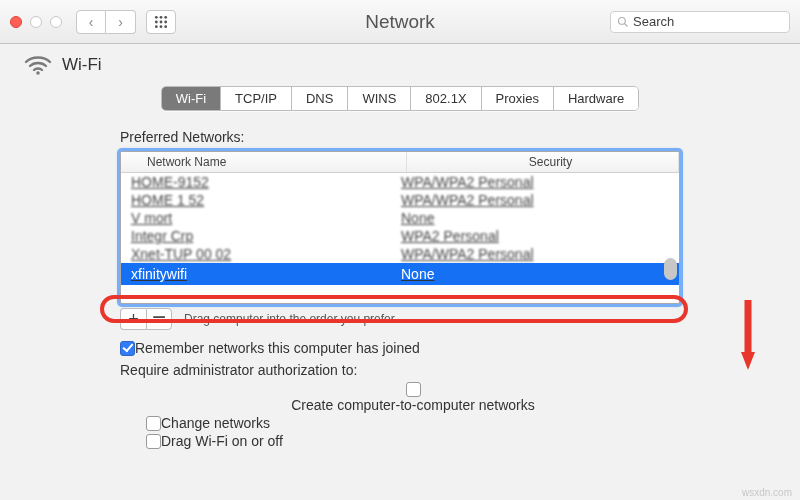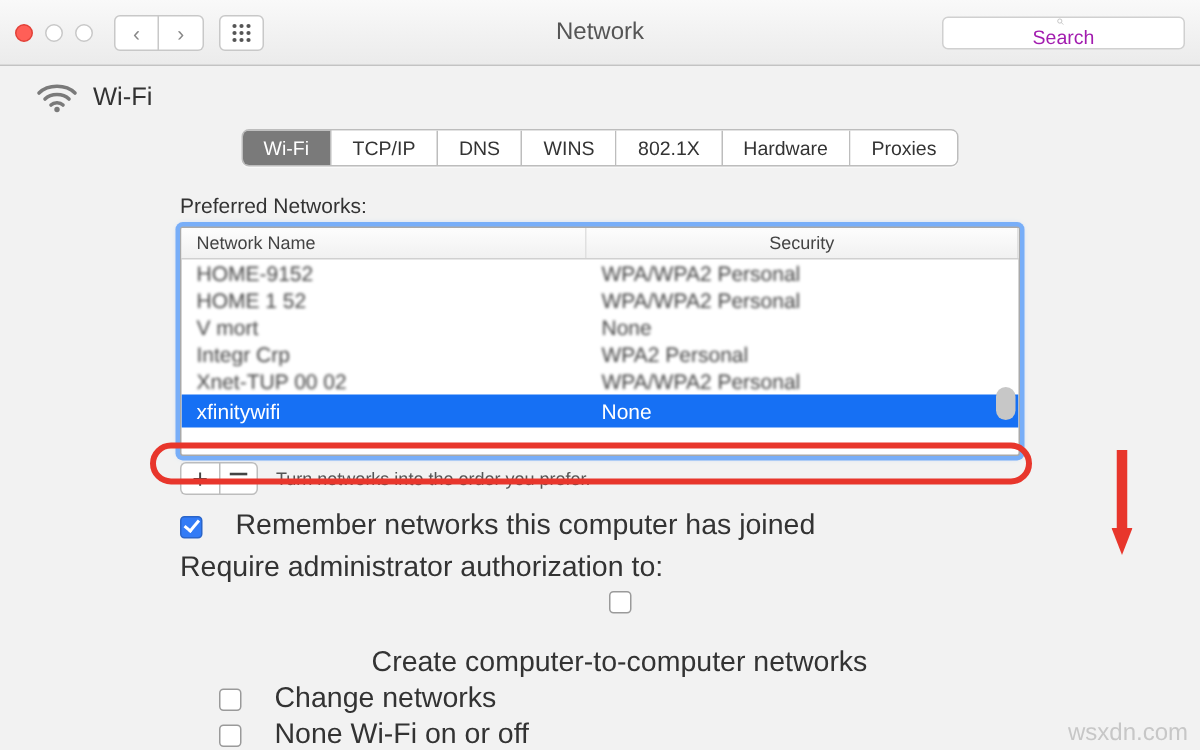--- a/index.html
+++ b/index.html
@@ -31,27 +31,27 @@
   .dot.green { background:#fff; border:1px solid #c8c8c8; }
   .navbtn {
     width:30px; height:24px; background:#fff; border:1px solid #c8c8c8;
     border-radius:4px 0 0 4px; display:flex; align-items:center; justify-content:center;
     font-size:14px; color:#888;
   }
   .navbtn.right { border-radius:0 4px 4px 0; border-left:0; }
   .navbtn.apps { border-radius:4px; margin-left:10px; border-left:1px solid #c8c8c8; font-size:12px; color:#555;}
   .title {
     position:absolute; left:0; right:0; text-align:center;
-    font-size:16px; color:#555;
+    font-size:19px; color:#555;
     pointer-events:none;
   }
   .searchbox {
-    margin-left:auto; width:162px; height:22px;
+    margin-left:auto; width:180px; height:22px;
     border:1px solid #d0d0d0; border-radius:4px;
-    background:#fff; display:flex; align-items:center; padding:0 6px; color:#a21caf;flex-direction:column;
+    background:#fff; display:flex; align-items:center; padding:0 6px; color:#404040;
   }
   .searchbox svg { width:12px; height:12px; margin-right:4px; }
   
   .subheader {
     display:flex; align-items:center; gap:10px;
     padding:10px 20px 4px 24px;
   }
   .wifi-icon { width:28px; height:22px; color:#777; }
   .subheader h1 { font-size:17px; font-weight:400; margin:0; color:#333;}
   
@@ -72,24 +72,24 @@
   .table-wrap {
     border:1px solid #a9a9a9; border-radius:2px;
     background:#fff; position:relative;
     box-shadow:0 0 0 3px #78aef8, 0 0 5px #78aef8;
   }
   .thead {
     display:flex; background:linear-gradient(#fdfdfd,#f1f1f1);
     border-bottom:1px solid #d0d0d0;
     font-size:12px; color:#444;
   }
-  .thead .col { padding:3px 10px; border-right:1px solid #e0e0e0; }
+  .thead .col { padding:3px 10px; border-right:1px solid #e0e0e0;margin-left:16px; }
   .col.name { flex:0 0 270px; }
   .col.sec { flex:1;text-align:center; }
-  .rows { position:relative; height:130px; overflow:hidden; }
+  .rows { position:relative; height:130px; overflow:hidden;text-decoration:underline; }
   .row {
     display:flex; font-size:14px; color:#444;
     padding:1px 10px; filter: blur(1.2px);
     white-space:nowrap;
   }
   .row .cname { flex:0 0 270px; }
   .row .csec { flex:1; }
   .row.selected {
     background:#1670f4; color:#fff; filter:none;
     margin:0; padding:3px 10px;
@@ -109,33 +109,33 @@
     display:flex; align-items:center; gap:12px; margin-top:4px;
   }
   .sqbtn {
     width:26px; height:22px; border:1px solid #bdbdbd; background:#fff;
     display:flex; align-items:center; justify-content:center;
     font-size:18px; line-height:1; color:#444;
   }
   .sqbtn.plus { border-radius:4px 0 0 4px; border-right:0; }
   .sqbtn.minus { border-radius:0 4px 4px 0; font-size:24px; padding-bottom:4px;}
   .hint { font-size:12px; color:#555; }
-  .checkrow { display:flex; align-items:center; gap:22px; margin-top:10px; font-size:19px; }
+  .checkrow { display:flex; align-items:center; gap:0; margin-top:10px; font-size:14px; }
   .checkbox {
     width:15px; height:15px; border:1px solid #9a9a9a; border-radius:3px;
     background:#fff; display:inline-flex; align-items:center; justify-content:center;
   }
   .checkbox.checked { background:#327bf6; border-color:#2a65c9; }
   .checkbox.checked::after {
     content:""; width:4px; height:8px; border:solid #fff; border-width:0 2px 2px 0;
     transform:rotate(40deg) translate(-1px,-1px);
   }
   .subgroup { padding-left:26px; margin-top:4px; }
   .footer-note {
-    position:absolute; bottom:2px; right:8px; font-size:16px; color:#c7c7c7;
+    position:absolute; bottom:2px; right:8px; font-size:10px; color:#c7c7c7;
   }
 </style>
 </head>
 <body>
 
 <div class="toolbar">
   <div class="traffic">
     <div class="dot red"></div>
     <div class="dot yellow"></div>
     <div class="dot green"></div>
@@ -176,22 +176,22 @@
   </svg>
   <h1>Wi-Fi</h1>
 </div>
 
 <div class="tabs">
   <div class="tab active">Wi-Fi</div>
   <div class="tab">TCP/IP</div>
   <div class="tab">DNS</div>
   <div class="tab">WINS</div>
   <div class="tab">802.1X</div>
+  <div class="tab">Proxies</div>
   <div class="tab">Hardware</div>
-  <div class="tab">Proxies</div>
 </div>
 
 <div class="content">
   <div class="label">Preferred Networks:</div>
 
   <div class="table-wrap">
     <div class="thead">
       <div class="col name">Network Name</div>
       <div class="col sec">Security</div>
     </div>
@@ -222,21 +222,21 @@
         </div>
       <div class="scrollbar-knob"></div>
     </div>
   </div>
 
   <div class="rowbuttons">
     <div style="display:flex">
       <div class="sqbtn plus">+</div>
       <div class="sqbtn minus">−</div>
     </div>
-    <span class="hint">Turn networks into the order you prefer.</span>
+    <span class="hint">Drag computer into the order you prefer.</span>
   </div>
 
   <div class="checkrow">
     <span class="checkbox checked"></span>
     <span>Remember networks this computer has joined</span>
   </div>
 
   <div class="checkrow" style="margin-top:6px;align-items:center;">
     <span>Require administrator authorization to:</span>
   </div>
@@ -244,21 +244,21 @@
     <div class="checkrow" style="margin-top:2px;flex-direction:column;">
       <span class="checkbox"></span>
       <span>Create computer-to-computer networks</span>
     </div>
     <div class="checkrow" style="margin-top:2px;">
       <span class="checkbox"></span>
       <span>Change networks</span>
     </div>
     <div class="checkrow" style="margin-top:2px;">
       <span class="checkbox"></span>
-      <span>None Wi-Fi on or off</span>
+      <span>Drag Wi-Fi on or off</span>
     </div>
   </div>
 </div>
 
 <div class="annot-box"></div>
 <svg class="annot-arrow" viewBox="0 0 14 70">
   <line x1="7" y1="0" x2="7" y2="55" stroke="#e8362c" stroke-width="7"></line>
   <polygon points="0,52 14,52 7,70" fill="#e8362c"></polygon>
 </svg>
 

